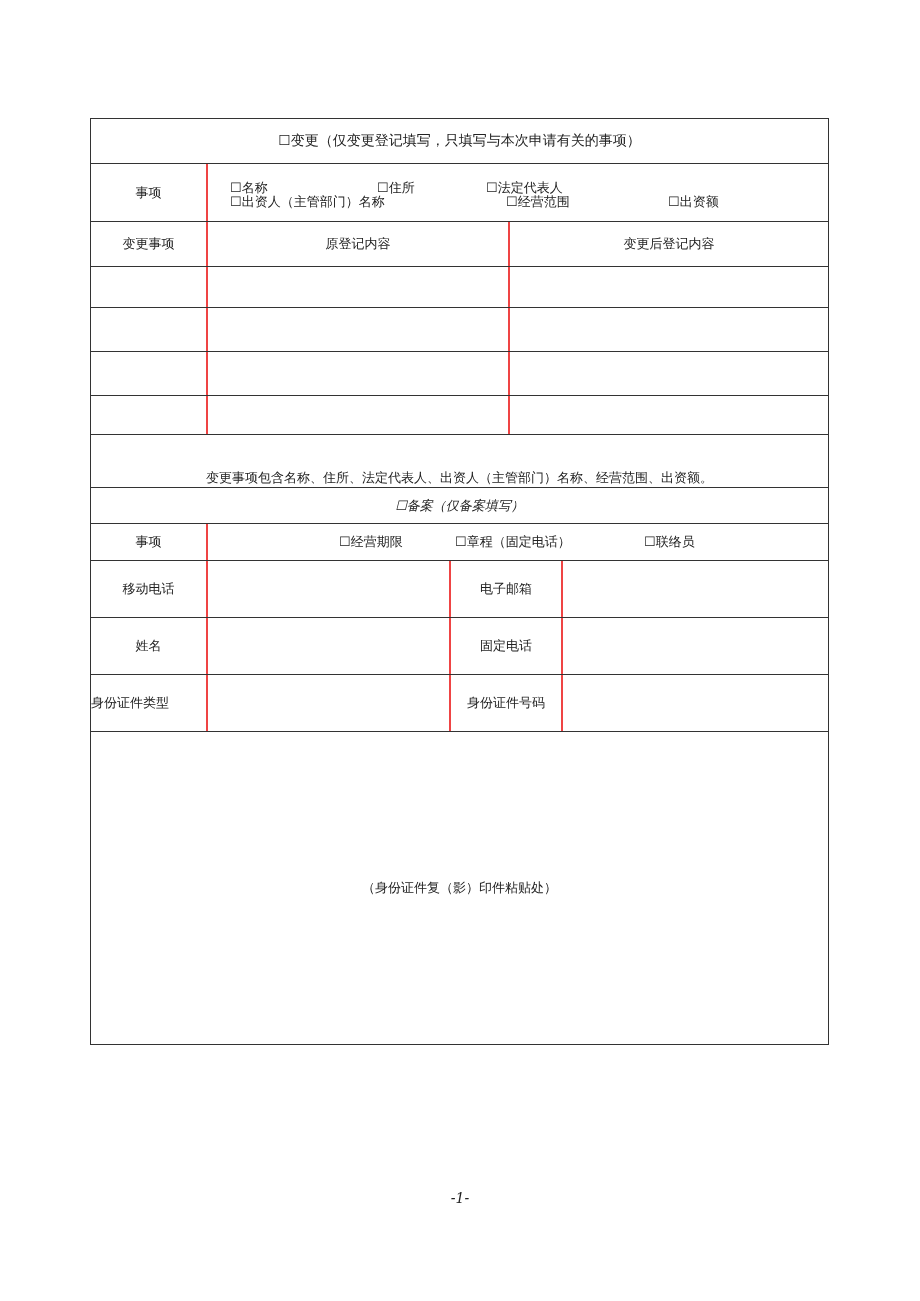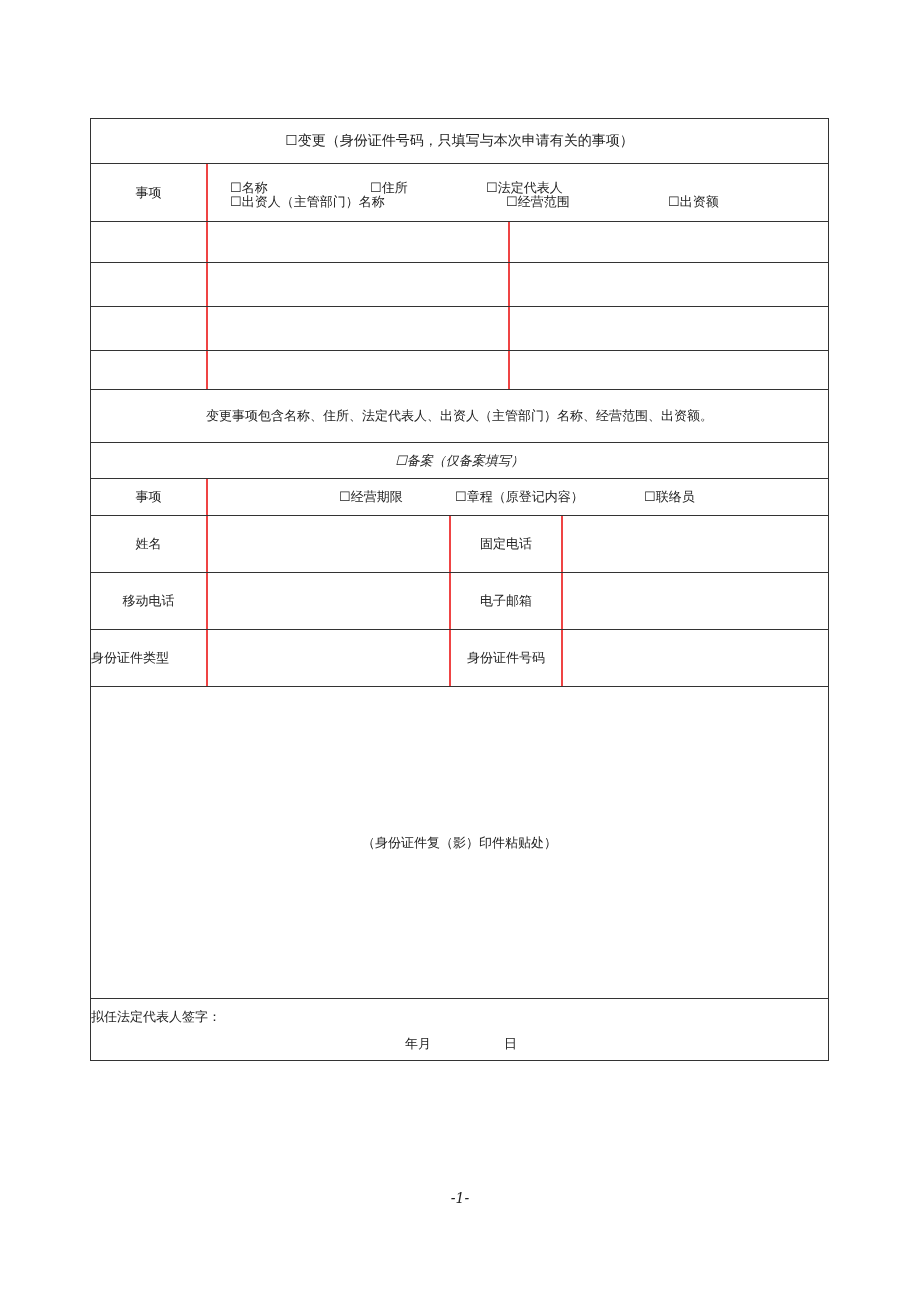--- a/index.html
+++ b/index.html
@@ -11,39 +11,44 @@
   .cell:last-child { border-right:none; }
   .bold { font-family:"DejaVu Sans", sans-serif; font-size:14px; font-weight:normal; }
   .pageno { position:absolute; top:1190px; left:0; width:920px; text-align:center; font-style:italic; font-size:14px; }
 </style>
 </head>
 <body>
 
 <div class="tbl">
 
   <div class="row" style="height:45px;">
-    <div class="cell bold" style="width:100%;">☐变更（身份证件号码，只填写与本次申请有关的事项）</div>
+    <div class="cell bold" style="width:100%;">☐变更（仅变更登记填写，只填写与本次申请有关的事项）</div>
   </div>
 
   <div class="row" style="height:58px;">
     <div class="cell" style="width:117px;">事项</div>
     <div class="cell" style="flex:1; flex-direction:column; align-items:flex-start; justify-content:center; padding-left:22px; gap:0;">
       <div style="display:flex; position:relative; width:100%; height:14px;">
         <span style="position:absolute; left:0;">☐名称</span>
-        <span style="position:absolute; left:140px;">☐住所</span>
+        <span style="position:absolute; left:147px;">☐住所</span>
         <span style="position:absolute; left:256px;">☐法定代表人</span>
       </div>
       <div style="display:flex; position:relative; width:100%; height:14px;">
         <span style="position:absolute; left:0;">☐出资人（主管部门）名称</span>
         <span style="position:absolute; left:276px;">☐经营范围</span>
         <span style="position:absolute; left:438px;">☐出资额</span>
       </div>
     </div>
   </div>
 
+  <div class="row" style="height:45px;">
+    <div class="cell" style="width:117px;">变更事项</div>
+    <div class="cell" style="width:302px;">原登记内容</div>
+    <div class="cell" style="flex:1;">变更后登记内容</div>
+  </div>
   <div class="row" style="height:41px;">
       <div class="cell" style="width:117px;"></div>
       <div class="cell" style="width:302px;"></div>
       <div class="cell" style="flex:1;"></div>
     </div>
   <div class="row" style="height:44px;">
       <div class="cell" style="width:117px;"></div>
       <div class="cell" style="width:302px;"></div>
       <div class="cell" style="flex:1;"></div>
     </div>
@@ -51,57 +56,52 @@
       <div class="cell" style="width:117px;"></div>
       <div class="cell" style="width:302px;"></div>
       <div class="cell" style="flex:1;"></div>
     </div>
   <div class="row" style="height:39px;">
       <div class="cell" style="width:117px;"></div>
       <div class="cell" style="width:302px;"></div>
       <div class="cell" style="flex:1;"></div>
     </div>
 
-  <div class="row" style="height:53px;">
+  <div class="row" style="height:53px;align-items:flex-end;">
     <div class="cell" style="width:100%;">变更事项包含名称、住所、法定代表人、出资人（主管部门）名称、经营范围、出资额。</div>
   </div>
 
   <div class="row" style="height:36px;">
     <div class="cell" style="width:100%;font-style:italic;">☐备案（仅备案填写）</div>
   </div>
   <div class="row" style="height:37px;">
     <div class="cell" style="width:117px;">事项</div>
     <div class="cell" style="flex:1; position:relative; justify-content:flex-start;">
       <span style="position:absolute; left:131px;">☐经营期限</span>
-      <span style="position:absolute; left:247px;">☐章程（原登记内容）</span>
+      <span style="position:absolute; left:247px;">☐章程（固定电话）</span>
       <span style="position:absolute; left:436px;">☐联络员</span>
     </div>
   </div>
 
   <div class="row" style="height:57px;">
+    <div class="cell" style="width:117px;">移动电话</div>
+    <div class="cell" style="width:243px;"></div>
+    <div class="cell" style="width:112px;">电子邮箱</div>
+    <div class="cell" style="flex:1;"></div>
+  </div>
+  <div class="row" style="height:57px;">
     <div class="cell" style="width:117px;">姓名</div>
     <div class="cell" style="width:243px;"></div>
     <div class="cell" style="width:112px;">固定电话</div>
-    <div class="cell" style="flex:1;"></div>
-  </div>
-  <div class="row" style="height:57px;">
-    <div class="cell" style="width:117px;">移动电话</div>
-    <div class="cell" style="width:243px;"></div>
-    <div class="cell" style="width:112px;">电子邮箱</div>
     <div class="cell" style="flex:1;"></div>
   </div>
   <div class="row" style="height:57px;">
     <div class="cell" style="width:117px; justify-content:flex-start;">身份证件类型</div>
     <div class="cell" style="width:243px;"></div>
     <div class="cell" style="width:112px;">身份证件号码</div>
     <div class="cell" style="flex:1;"></div>
   </div>
   <div class="row" style="height:312px;justify-content:flex-end;">
     <div class="cell" style="width:100%;">（身份证件复（影）印件粘贴处）</div>
   </div>
-  <div class="row" style="height:61px; position:relative; display:block;">
-    <span style="position:absolute; left:0; top:9px;">拟任法定代表人签字：</span>
-    <span style="position:absolute; left:314px; top:36px;">年月</span>
-    <span style="position:absolute; left:413px; top:36px;">日</span>
-  </div>
 </div>
 
 <div class="pageno">-1-</div>
 
 </body></html>

